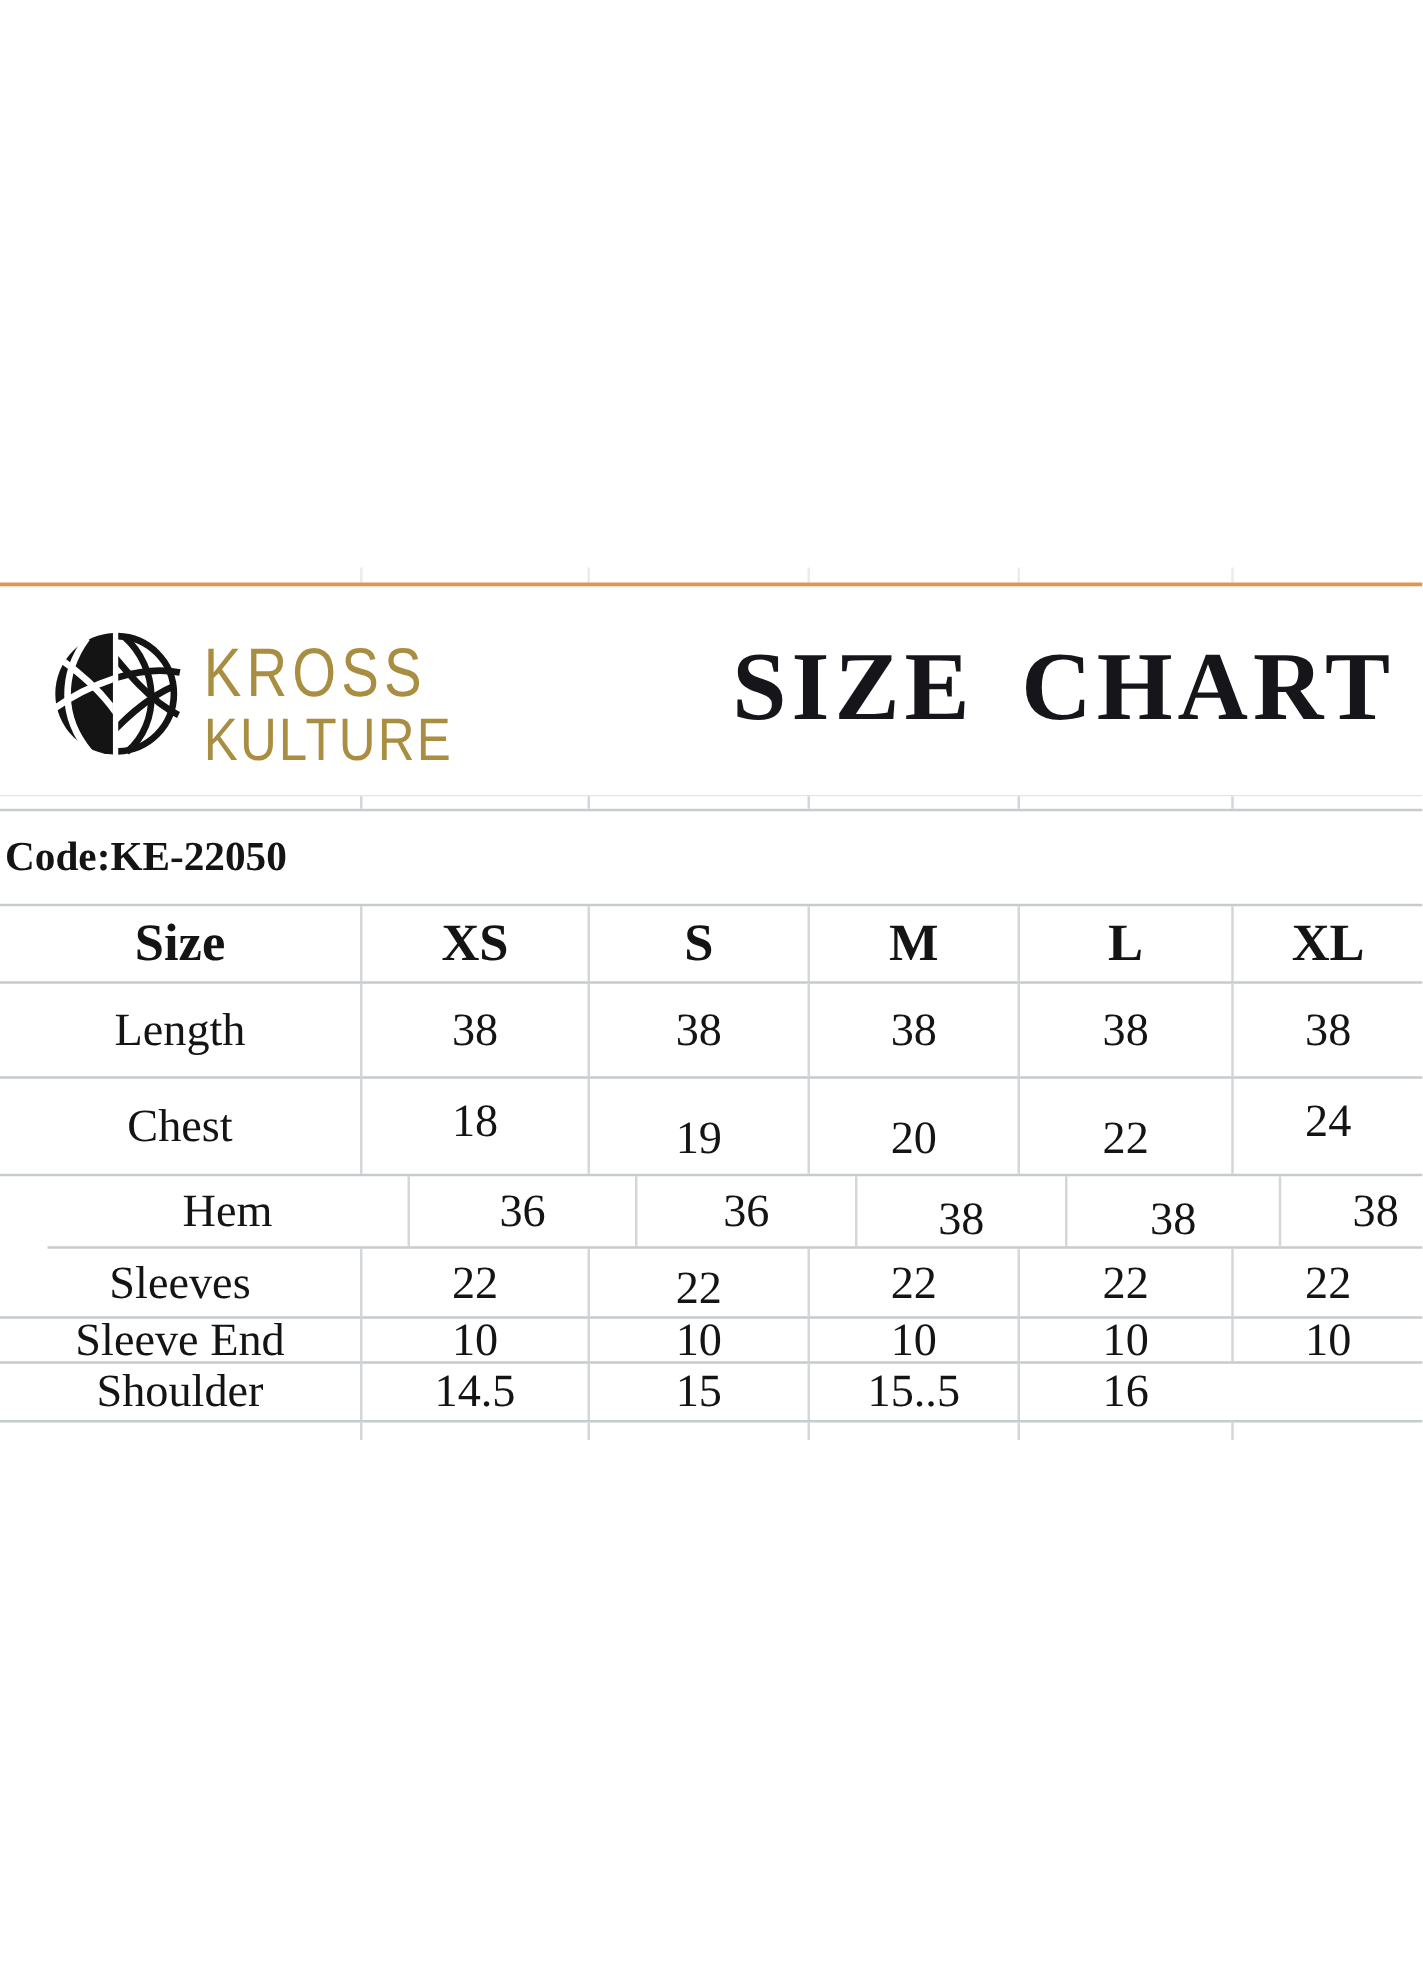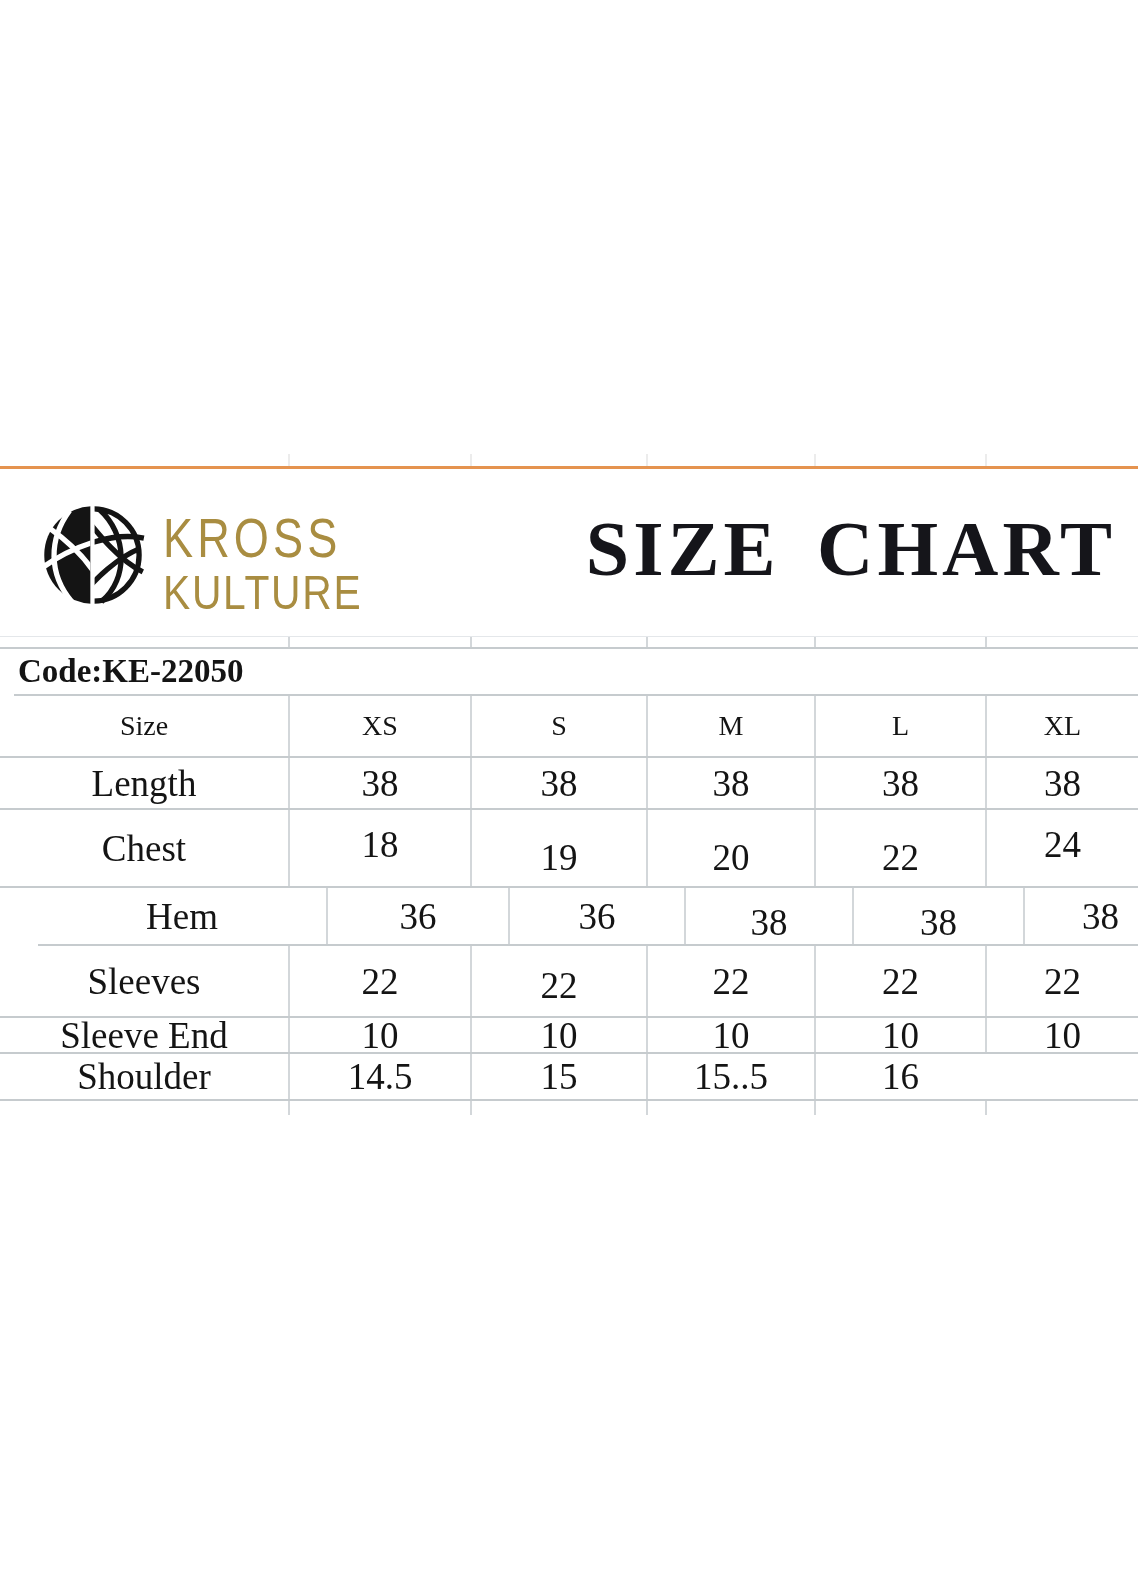--- a/index.html
+++ b/index.html
@@ -34,28 +34,28 @@
 
   
   .size-table{position:absolute;left:0;top:636px;width:1138px;}
   .trow{display:grid;grid-template-columns:288px 182px 176px 168px 171px 153px;border-bottom:2px solid var(--bh);}
   .trow .cell{display:flex;align-items:center;justify-content:center;overflow:hidden;}
   .trow .cell + .cell{border-left:2px solid var(--bv);}
 
   .stub-top{height:13px;border-top:1px solid #e4e7ea;}
   .stub-bottom{height:14px;border-bottom:none;}
 
-  .code-row{height:47px;display:block;margin-left:14px;}
+  .code-row{height:76px;display:block;}
   .code-cell{height:100%;display:flex;align-items:center;font-weight:700;font-size:33px;padding-left:4px;}
 
-  .header-row{height:62px;font-weight:400;font-size:28px;}
-  .r-length{height:52px;}
+  .header-row{height:62px;font-weight:700;font-size:42px;}
+  .r-length{height:76px;}
   .r-chest{height:78px;}
   .r-hem{height:58px;margin-left:38px;}
-  .r-sleeves{height:72px;}
+  .r-sleeves{height:56px;}
   .r-sleeveend{height:36px;}
   .r-shoulder{height:47px;}
   .data-row{font-size:37px;}
 
   
   .row-1 .cell-s,.row-1 .cell-m,.row-1 .cell-l{padding-top:18px;}
   .row-1 .cell-xs,.row-1 .cell-xl{padding-bottom:8px;}
   .row-2 .cell-m,.row-2 .cell-l{padding-top:12px;}
   .row-3 .cell-s{padding-top:8px;}
 </style>

